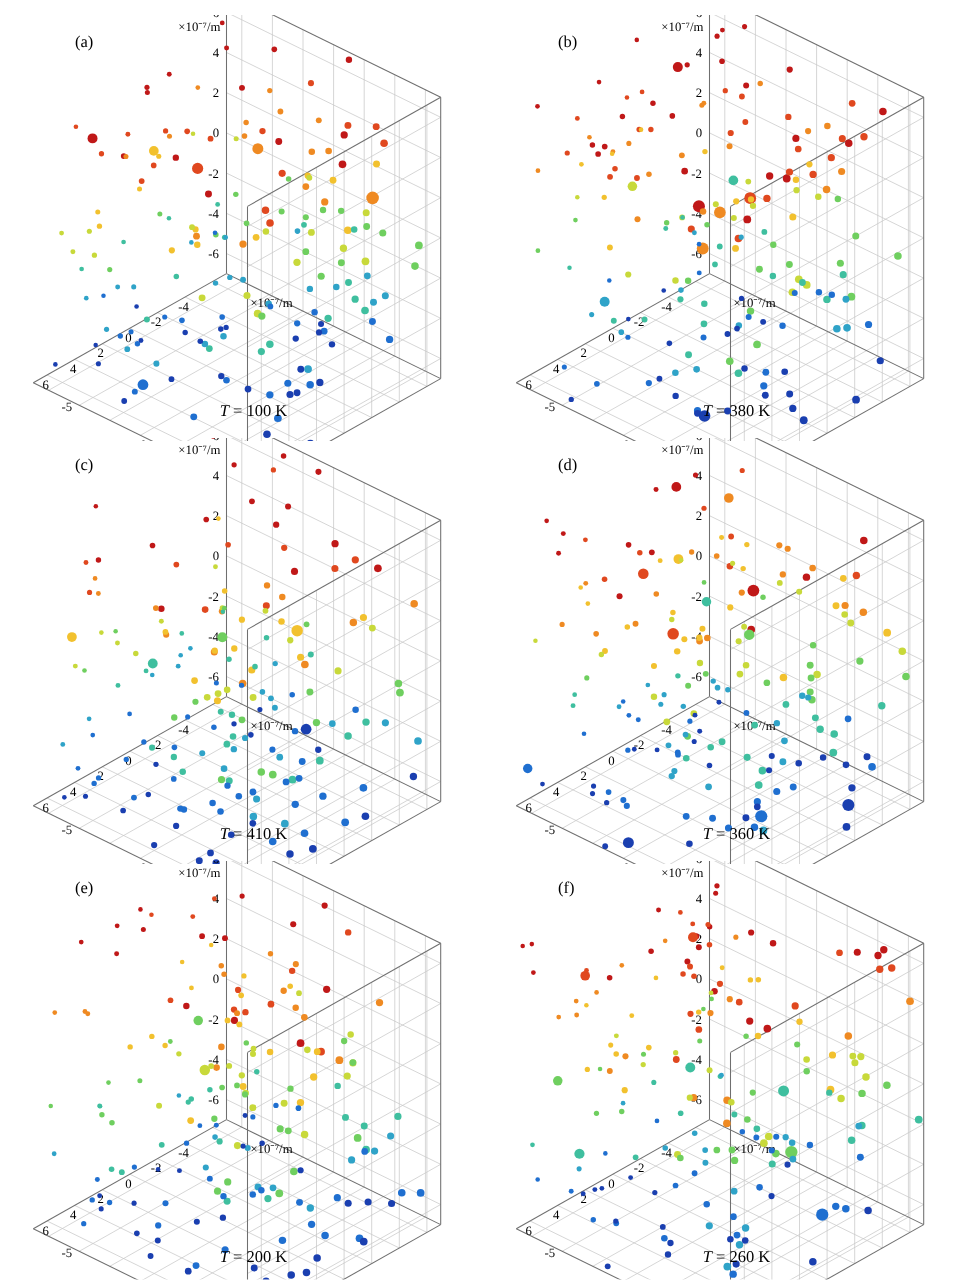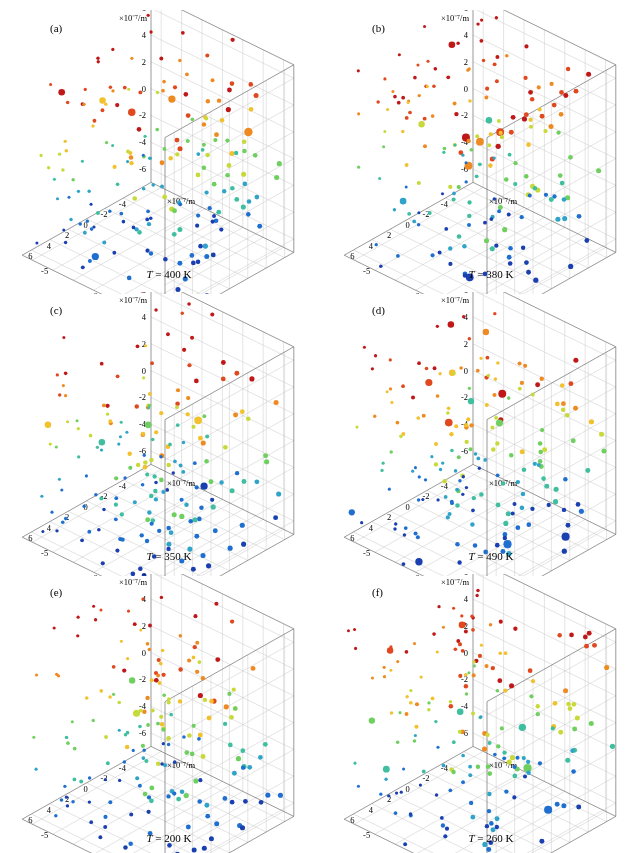--- a/index.html
+++ b/index.html
@@ -325,21 +325,21 @@
             <circle cx="120.68" cy="79.19" r="1.54" fill="#c8d93a" class="dot"></circle>
             <circle cx="171.84" cy="50.39" r="1.75" fill="#ef8a22" class="dot"></circle>
             <circle cx="140.16" cy="5.29" r="1.60" fill="#c01818" class="dot"></circle>
             <circle cx="142.40" cy="148.27" r="1.60" fill="#2fa3c8" class="dot"></circle>
             <circle cx="131.04" cy="-4.11" r="1.52" fill="#c01818" class="dot"></circle>
             <circle cx="135.34" cy="145.17" r="1.53" fill="#1f6fd0" class="dot"></circle>
           </g>
         </svg>
       </div>
       <div class="panel-label" style="left: 42px; top: 12px;">(a)</div>
-      <div class="caption" style="left: 0px; top: 258px;"><i>T</i><span> = 400 K</span></div>
+      <div class="caption" style="left: 0px; top: 258px;"><i>T</i><span> = 100 K</span></div>
     </div>
     <div class="panel" style="left: 330px; top: 10px;">
       <div class="panel-inner">
         <svg width="322" height="284" viewBox="0 0 322 284">
           <g>
             <line x1="285.80" y1="68.20" x2="157.00" y2="141.00" class="grid-line"></line>
             <line x1="285.80" y1="95.00" x2="157.00" y2="167.80" class="grid-line"></line>
             <line x1="285.80" y1="121.80" x2="157.00" y2="194.60" class="grid-line"></line>
             <line x1="285.80" y1="148.60" x2="157.00" y2="221.40" class="grid-line"></line>
             <line x1="285.80" y1="175.40" x2="157.00" y2="248.20" class="grid-line"></line>
@@ -845,21 +845,21 @@
             <circle cx="141.56" cy="113.48" r="1.63" fill="#6fcf5f" class="dot"></circle>
             <circle cx="174.27" cy="21.30" r="1.75" fill="#e0481f" class="dot"></circle>
             <circle cx="165.27" cy="181.04" r="1.70" fill="#1a3fb0" class="dot"></circle>
             <circle cx="134.06" cy="-1.01" r="1.54" fill="#c01818" class="dot"></circle>
             <circle cx="137.60" cy="53.71" r="1.54" fill="#f2c12e" class="dot"></circle>
             <circle cx="140.58" cy="115.87" r="1.51" fill="#3fbf9f" class="dot"></circle>
           </g>
         </svg>
       </div>
       <div class="panel-label" style="left: 42px; top: 12px;">(c)</div>
-      <div class="caption" style="left: 0px; top: 258px;"><i>T</i><span> = 350 K</span></div>
+      <div class="caption" style="left: 0px; top: 258px;"><i>T</i><span> = 410 K</span></div>
     </div>
     <div class="panel" style="left: 330px; top: 292px;">
       <div class="panel-inner">
         <svg width="322" height="284" viewBox="0 0 322 284">
           <g>
             <line x1="285.80" y1="68.20" x2="157.00" y2="141.00" class="grid-line"></line>
             <line x1="285.80" y1="95.00" x2="157.00" y2="167.80" class="grid-line"></line>
             <line x1="285.80" y1="121.80" x2="157.00" y2="194.60" class="grid-line"></line>
             <line x1="285.80" y1="148.60" x2="157.00" y2="221.40" class="grid-line"></line>
             <line x1="285.80" y1="175.40" x2="157.00" y2="248.20" class="grid-line"></line>
@@ -1105,21 +1105,21 @@
             <circle cx="151.08" cy="66.33" r="1.66" fill="#f2c12e" class="dot"></circle>
             <circle cx="164.81" cy="21.64" r="1.72" fill="#e0481f" class="dot"></circle>
             <circle cx="139.37" cy="96.31" r="1.58" fill="#6fcf5f" class="dot"></circle>
             <circle cx="124.07" cy="81.51" r="1.51" fill="#c8d93a" class="dot"></circle>
             <circle cx="141.00" cy="109.16" r="3.16" fill="#3fbf9f" class="dot"></circle>
             <circle cx="155.88" cy="40.01" r="3.20" fill="#ef8a22" class="dot"></circle>
           </g>
         </svg>
       </div>
       <div class="panel-label" style="left: 42px; top: 12px;">(d)</div>
-      <div class="caption" style="left: 0px; top: 258px;"><i>T</i><span> = 490 K</span></div>
+      <div class="caption" style="left: 0px; top: 258px;"><i>T</i><span> = 360 K</span></div>
     </div>
     <div class="panel" style="left: 8px; top: 574px;">
       <div class="panel-inner">
         <svg width="322" height="284" viewBox="0 0 322 284">
           <g>
             <line x1="285.80" y1="68.20" x2="157.00" y2="141.00" class="grid-line"></line>
             <line x1="285.80" y1="95.00" x2="157.00" y2="167.80" class="grid-line"></line>
             <line x1="285.80" y1="121.80" x2="157.00" y2="194.60" class="grid-line"></line>
             <line x1="285.80" y1="148.60" x2="157.00" y2="221.40" class="grid-line"></line>
             <line x1="285.80" y1="175.40" x2="157.00" y2="248.20" class="grid-line"></line>

